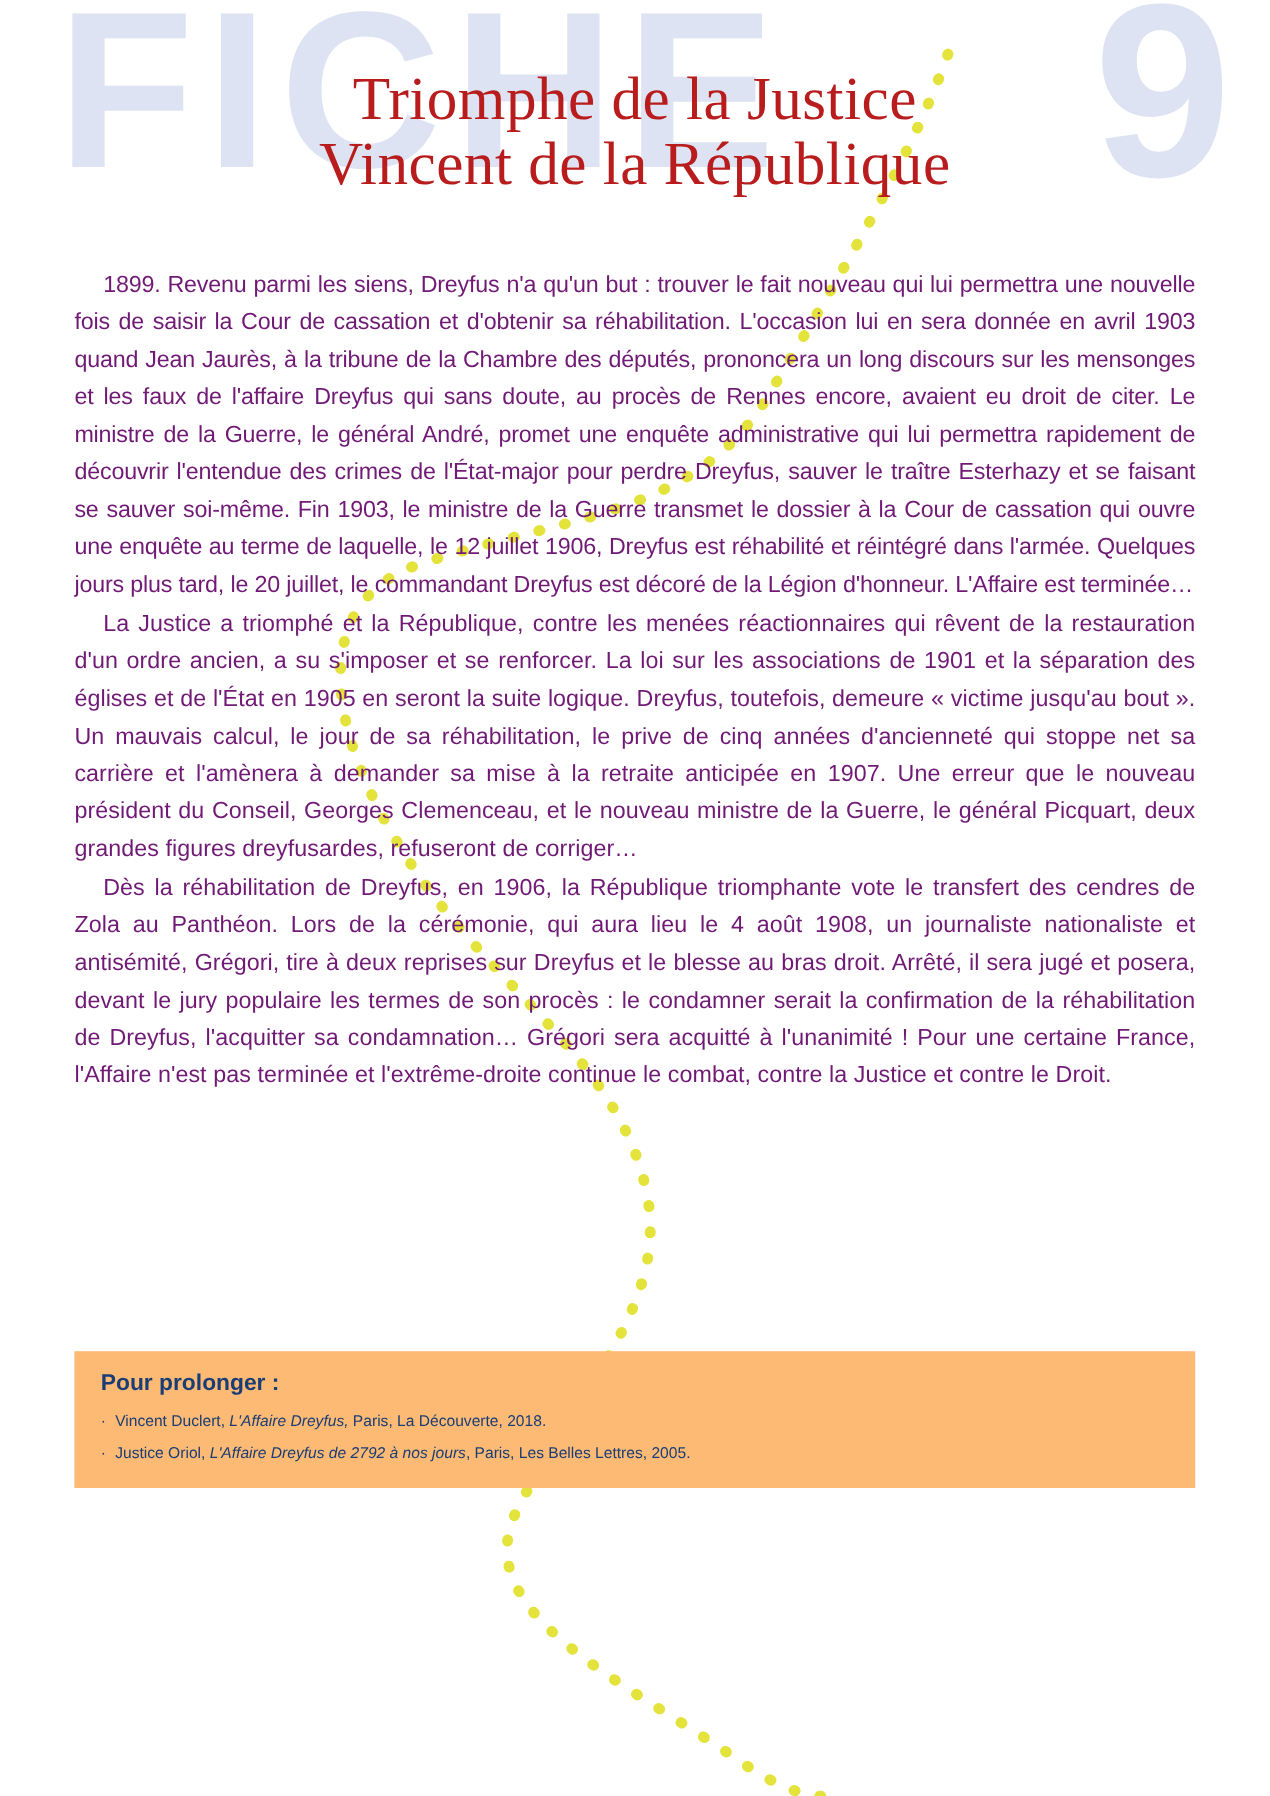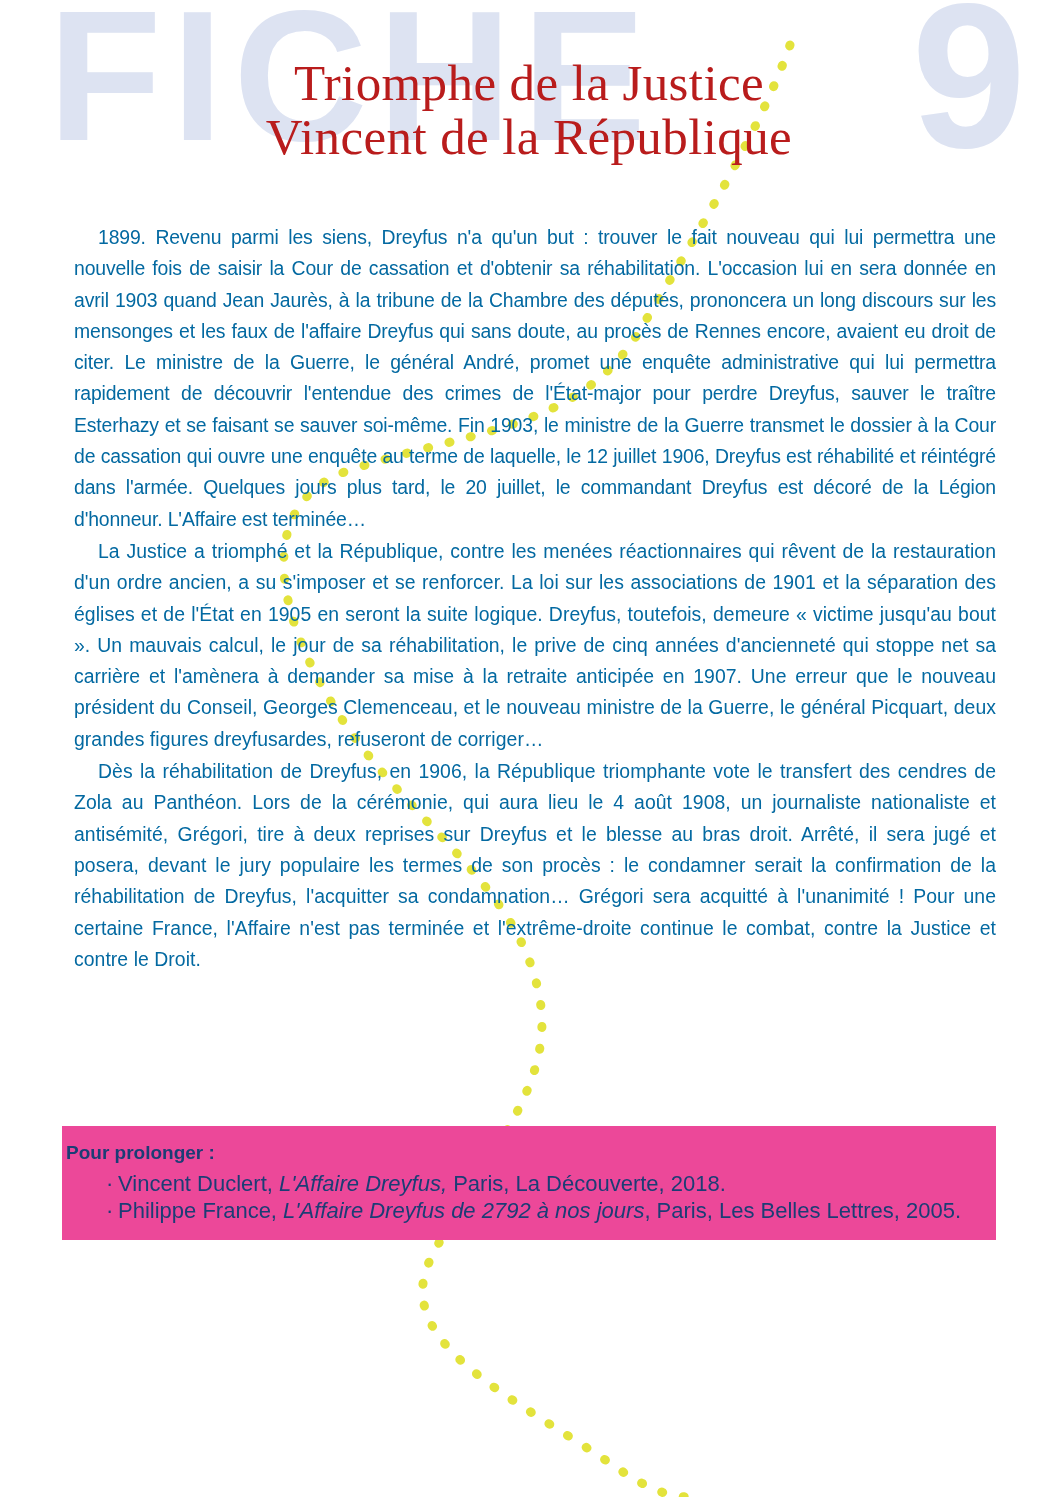--- a/index.html
+++ b/index.html
@@ -77,58 +77,57 @@
   .content {
     position: absolute;
     top: 222px;
     left: 62px;
     width: 934px;
     z-index: 2;
   }
   .para {
     font-size: 19.4px;
     line-height: 31.3px;
-    color: #0369a1;
+    color: #701a75;
     text-align: justify;
     text-indent: 24px;
-    margin: 0 0 1px 12px;
+    margin: 0 0 1px 0;
     letter-spacing: 0.05px;
   }
   .para.tight {
     letter-spacing: -0.15px;
   }
 
   
   .prolonger {
     position: absolute;
     left: 62px;
     top: 1126px;
     width: 934px;
-    background: #ec4899;
-    padding: 14px 18px 16px 4px;
+    background: #fdba74;
+    padding: 14px 18px 16px 22px;
     box-sizing: border-box;
     z-index: 2;
   }
   .prolonger h3 {
     margin: 0 0 4px 0;
     font-size: 19px;
     line-height: 26px;
     font-weight: bold;
     color: #1b3d75;
   }
   .prolonger ul {
     margin: 0;
     padding: 0;
     list-style: none;
   }
   .prolonger li {
-    font-size: 22px;
+    font-size: 13px;
     line-height: 27px;
     color: #1b3d75;
-    margin-left: 40px;
   }
   .prolonger li .bullet {
     display: inline-block;
     width: 12px;
   }
   .prolonger li i {
     font-style: italic;
   }
 </style>
 </head>
@@ -154,16 +153,16 @@
   <p class="para">Dès la réhabilitation de Dreyfus, en 1906, la République triomphante vote le transfert des cendres de Zola au Panthéon. Lors de la cérémonie, qui aura lieu le 4 août 1908, un journaliste nationaliste et antisémité, Grégori, tire à deux reprises sur Dreyfus et le blesse au bras droit. Arrêté, il sera jugé et posera, devant le jury populaire les termes de son procès : le condamner serait la confirmation de la réhabilitation de Dreyfus, l'acquitter sa condamnation… Grégori sera acquitté à l'unanimité ! Pour une certaine France, l'Affaire n'est pas terminée et l'extrême-droite continue le combat, contre la Justice et contre le Droit.</p>
 </div>
 
 <div class="prolonger">
   <h3>Pour prolonger :</h3>
   <ul>
     <li>
       <span class="bullet">·</span><span>Vincent Duclert, </span><i>L'Affaire Dreyfus,</i><span> Paris, La Découverte, 2018.</span>
     </li>
     <li>
-      <span class="bullet">·</span><span>Philippe France, </span><i>L'Affaire Dreyfus de 2792 à nos jours</i><span>, Paris, Les Belles Lettres, 2005.</span>
+      <span class="bullet">·</span><span>Justice Oriol, </span><i>L'Affaire Dreyfus de 2792 à nos jours</i><span>, Paris, Les Belles Lettres, 2005.</span>
     </li>
   </ul>
 </div>
 
 </body></html>

